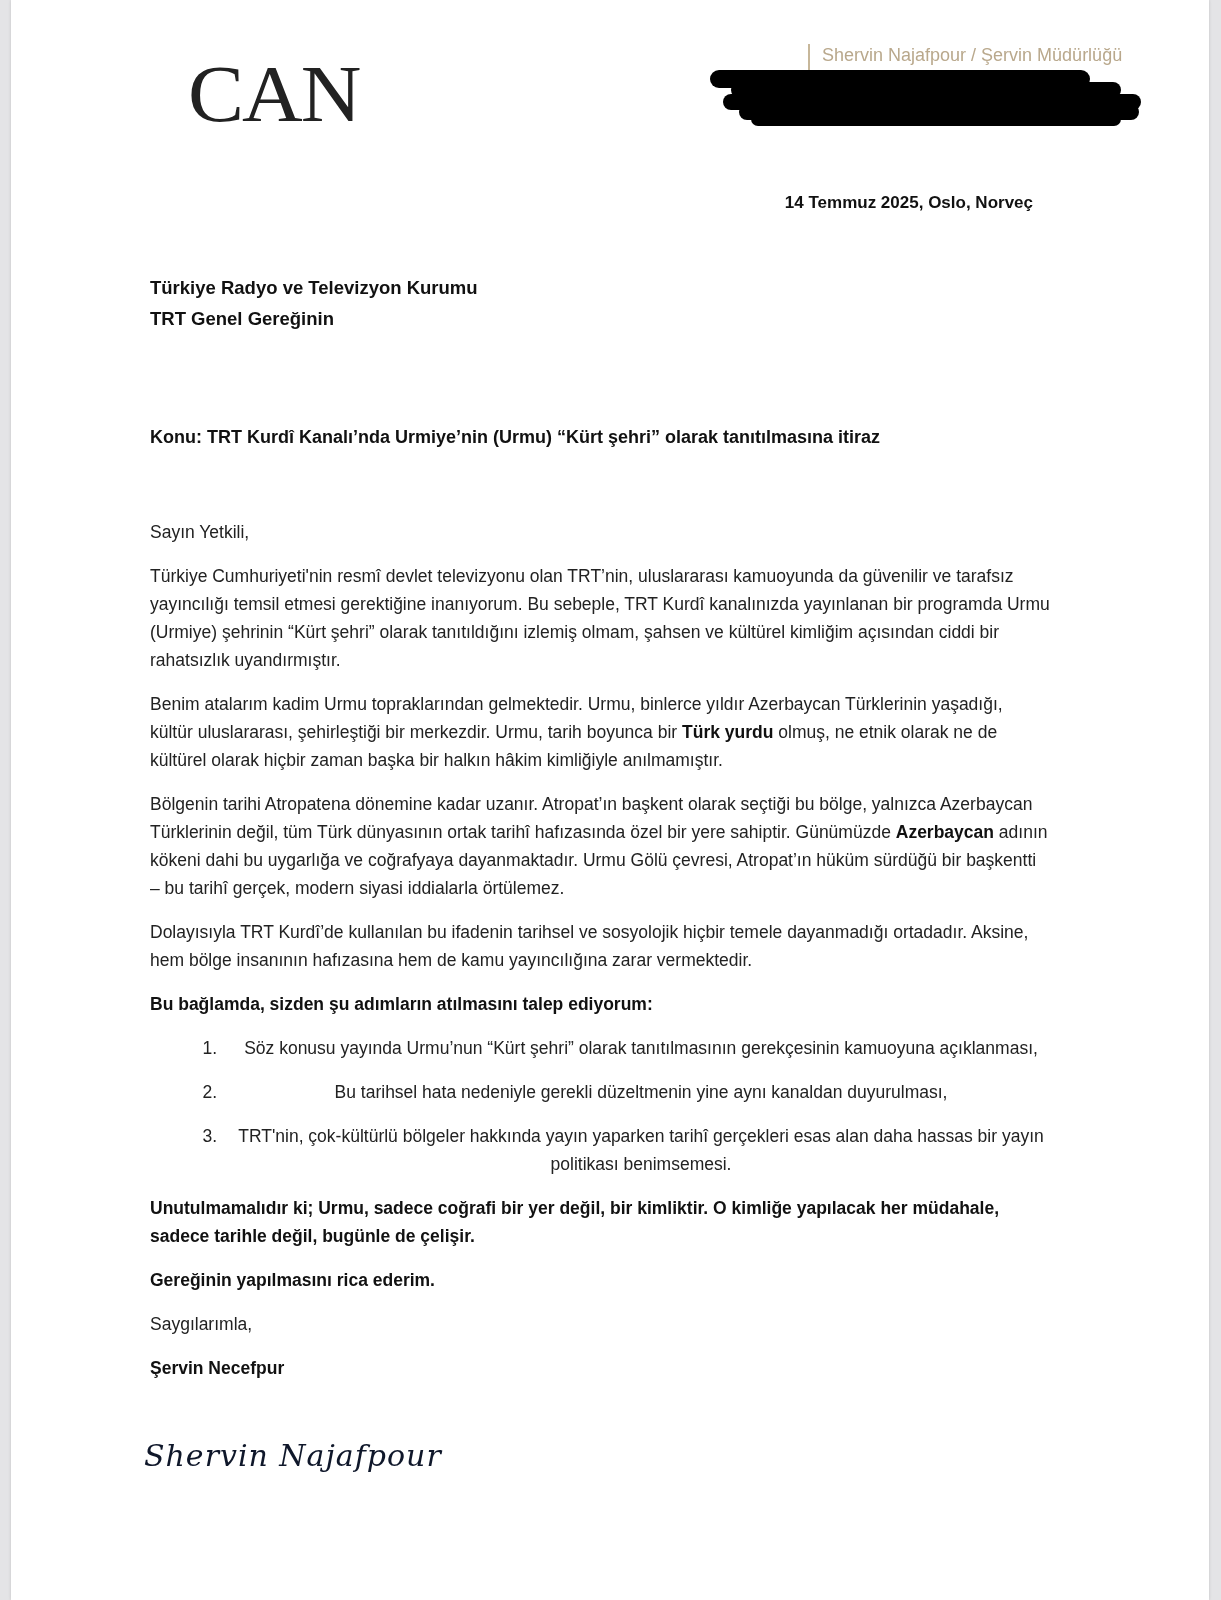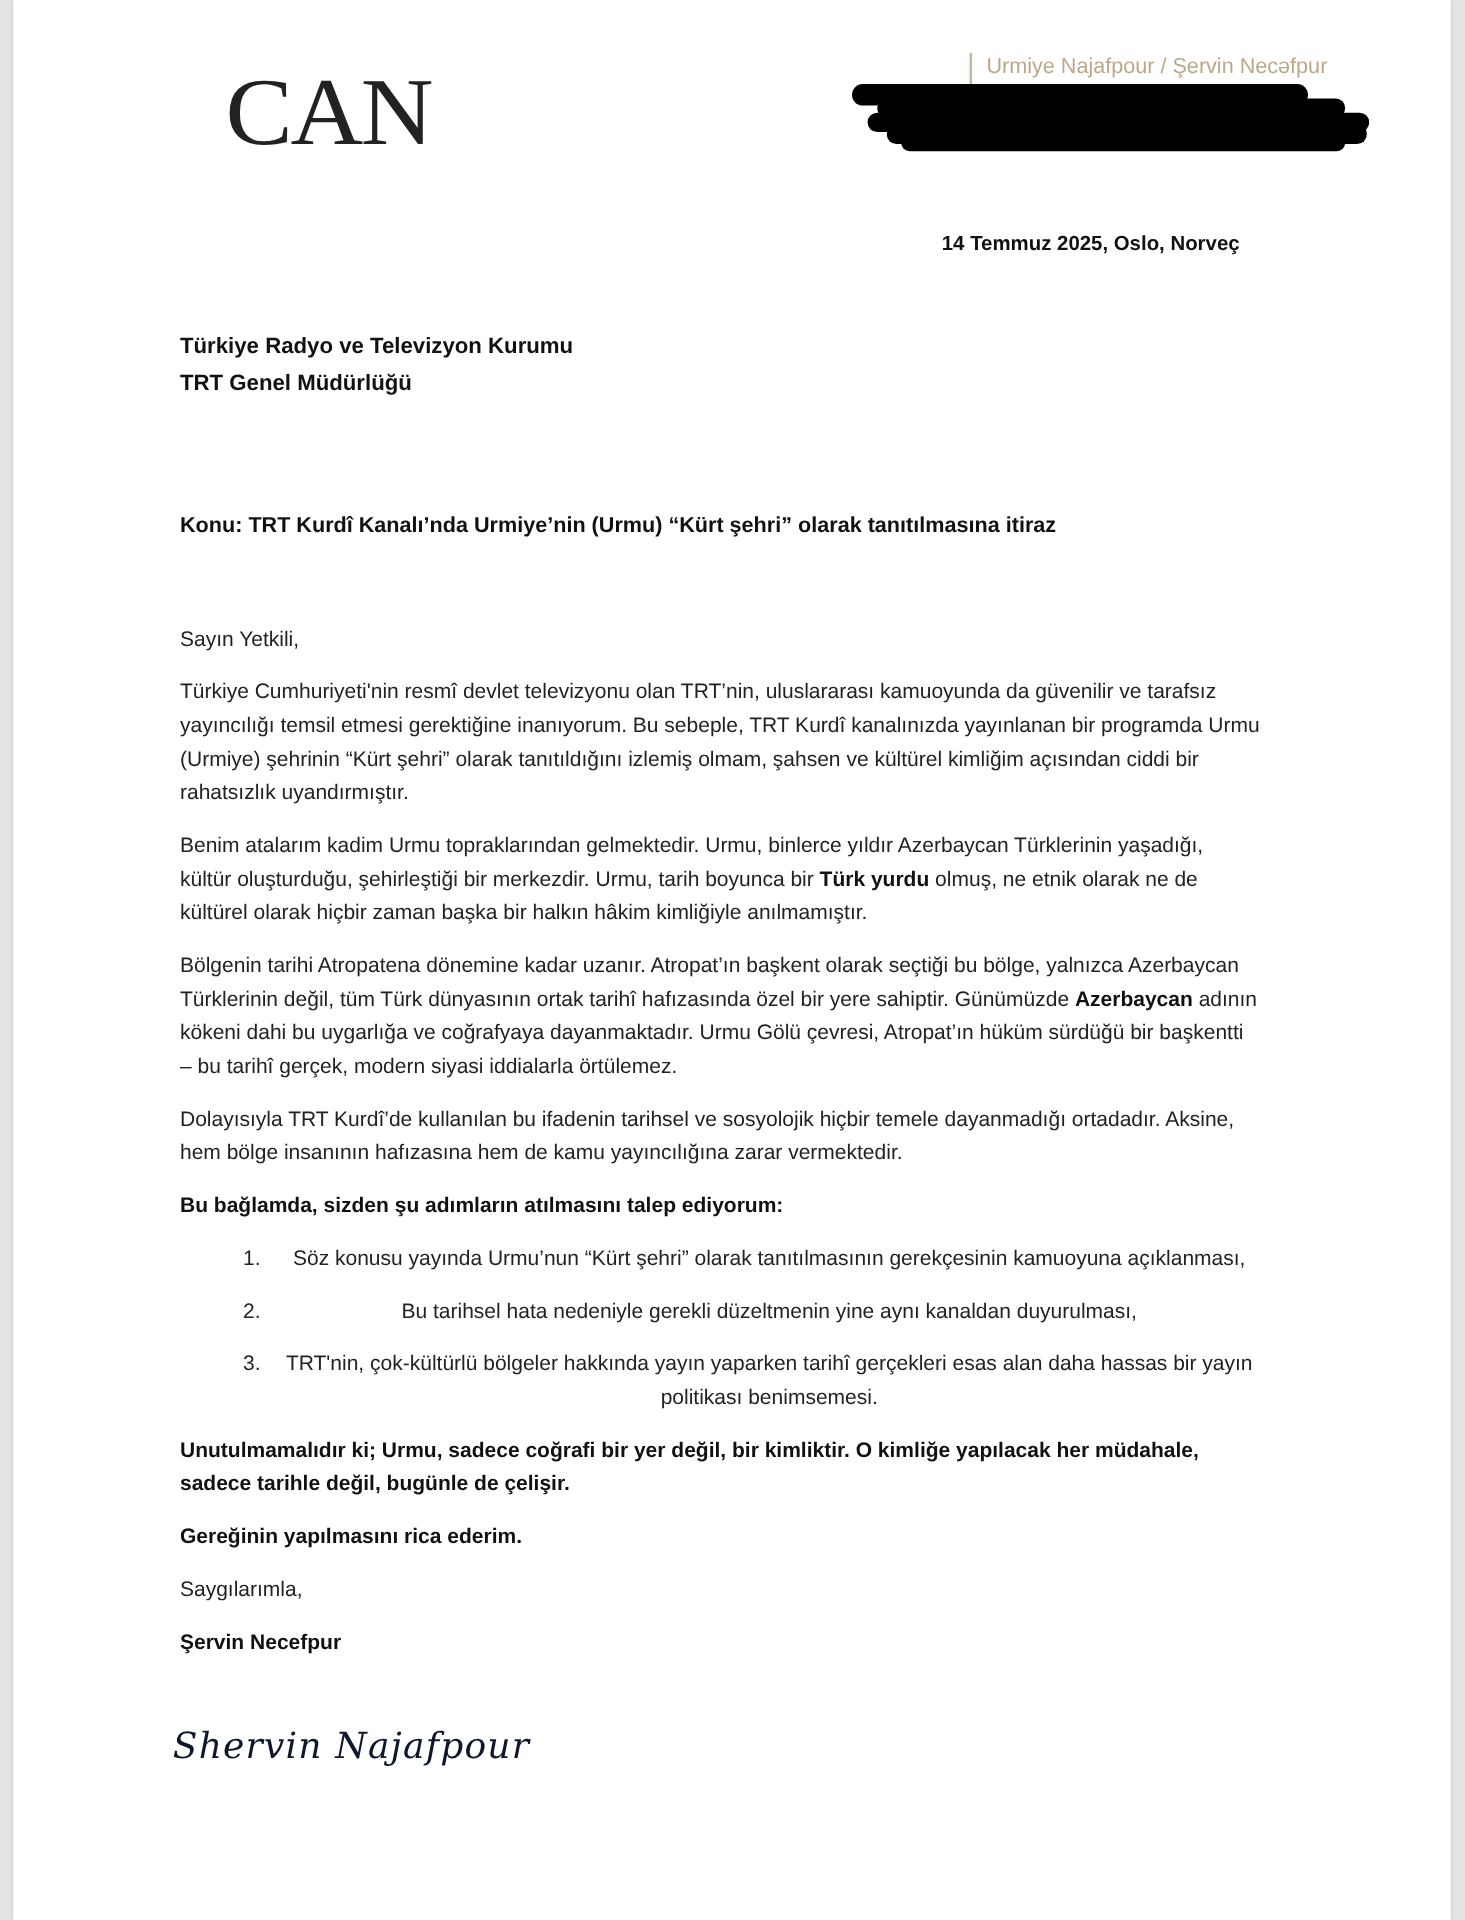--- a/index.html
+++ b/index.html
@@ -59,43 +59,43 @@
   }
 </style>
 </head>
 <body>
 
 <div class="page">
 
   <div class="logo">CAN</div>
 
   <div class="header-rule"></div>
-  <div class="header-name">Urmiye Najafpour / Şervin Necəfpur</div>
+  <div class="header-name">Shervin Najafpour / Şervin Müdürlüğü</div>
 
   <div>
     <div class="redact" style="left:699px;top:70px;width:380px;height:18px;"></div>
     <div class="redact" style="left:720px;top:82px;width:390px;height:16px;"></div>
     <div class="redact" style="left:712px;top:94px;width:418px;height:16px;"></div>
     <div class="redact" style="left:728px;top:104px;width:400px;height:16px;"></div>
     <div class="redact" style="left:740px;top:112px;width:370px;height:14px;"></div>
   </div>
 
   <div class="date">14 Temmuz 2025, Oslo, Norveç</div>
 
   <div class="recipient">
     <div>Türkiye Radyo ve Televizyon Kurumu</div>
-    <div>TRT Genel Müdürlüğü</div>
+    <div>TRT Genel Gereğinin</div>
   </div>
 
   <div class="subject">Konu: TRT Kurdî Kanalı’nda Urmiye’nin (Urmu) “Kürt şehri” olarak tanıtılmasına itiraz</div>
 
   <div class="body">
     <p>Sayın Yetkili,</p>
     <p>Türkiye Cumhuriyeti'nin resmî devlet televizyonu olan TRT’nin, uluslararası kamuoyunda da güvenilir ve tarafsız yayıncılığı temsil etmesi gerektiğine inanıyorum. Bu sebeple, TRT Kurdî kanalınızda yayınlanan bir programda Urmu (Urmiye) şehrinin “Kürt şehri” olarak tanıtıldığını izlemiş olmam, şahsen ve kültürel kimliğim açısından ciddi bir rahatsızlık uyandırmıştır.</p>
-    <p><span>Benim atalarım kadim Urmu topraklarından gelmektedir. Urmu, binlerce yıldır Azerbaycan Türklerinin yaşadığı, kültür oluşturduğu, şehirleştiği bir merkezdir. Urmu, tarih boyunca bir </span><b>Türk yurdu</b><span> olmuş, ne etnik olarak ne de kültürel olarak hiçbir zaman başka bir halkın hâkim kimliğiyle anılmamıştır.</span></p>
+    <p><span>Benim atalarım kadim Urmu topraklarından gelmektedir. Urmu, binlerce yıldır Azerbaycan Türklerinin yaşadığı, kültür uluslararası, şehirleştiği bir merkezdir. Urmu, tarih boyunca bir </span><b>Türk yurdu</b><span> olmuş, ne etnik olarak ne de kültürel olarak hiçbir zaman başka bir halkın hâkim kimliğiyle anılmamıştır.</span></p>
     <p><span>Bölgenin tarihi Atropatena dönemine kadar uzanır. Atropat’ın başkent olarak seçtiği bu bölge, yalnızca Azerbaycan Türklerinin değil, tüm Türk dünyasının ortak tarihî hafızasında özel bir yere sahiptir. Günümüzde </span><b>Azerbaycan</b><span> adının kökeni dahi bu uygarlığa ve coğrafyaya dayanmaktadır. Urmu Gölü çevresi, Atropat’ın hüküm sürdüğü bir başkentti – bu tarihî gerçek, modern siyasi iddialarla örtülemez.</span></p>
     <p>Dolayısıyla TRT Kurdî’de kullanılan bu ifadenin tarihsel ve sosyolojik hiçbir temele dayanmadığı ortadadır. Aksine, hem bölge insanının hafızasına hem de kamu yayıncılığına zarar vermektedir.</p>
     <p class="bold-para">Bu bağlamda, sizden şu adımların atılmasını talep ediyorum:</p>
     <ol>
       <li>Söz konusu yayında Urmu’nun “Kürt şehri” olarak tanıtılmasının gerekçesinin kamuoyuna açıklanması,</li>
       <li>Bu tarihsel hata nedeniyle gerekli düzeltmenin yine aynı kanaldan duyurulması,</li>
       <li>TRT'nin, çok-kültürlü bölgeler hakkında yayın yaparken tarihî gerçekleri esas alan daha hassas bir yayın politikası benimsemesi.</li>
     </ol>
     <p class="bold-para">Unutulmamalıdır ki; Urmu, sadece coğrafi bir yer değil, bir kimliktir. O kimliğe yapılacak her müdahale, sadece tarihle değil, bugünle de çelişir.</p>
     <p class="bold-para">Gereğinin yapılmasını rica ederim.</p>

